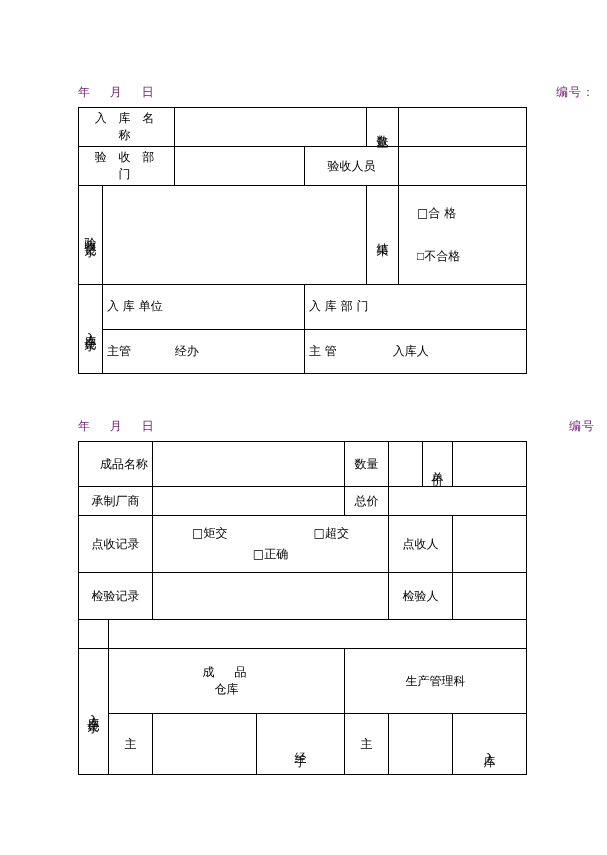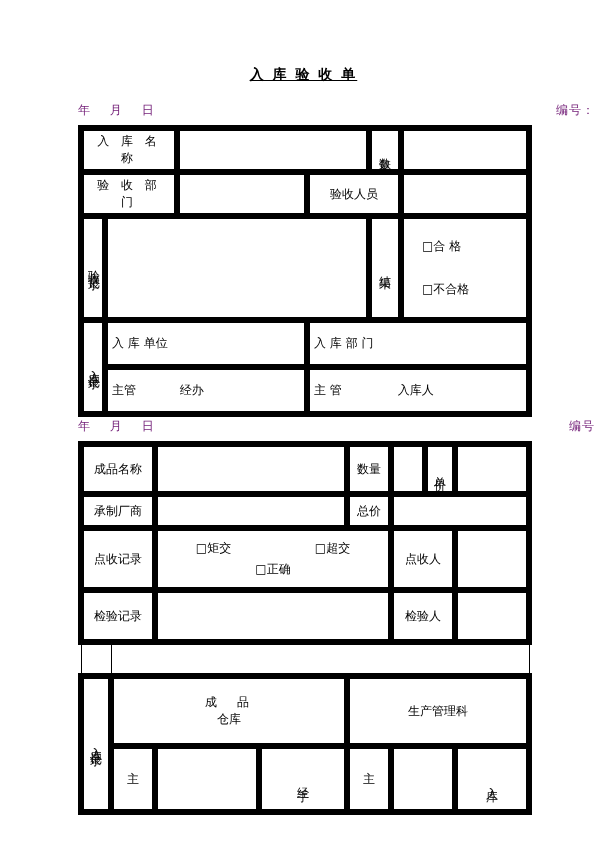--- a/index.html
+++ b/index.html
@@ -50,21 +50,21 @@
   .date-row .spacer { flex: 1; }
   .date-row .serial { white-space: nowrap; letter-spacing: 1px; }
 
   table.frm {
     border-collapse: collapse;
     table-layout: fixed;
     font-size: 12px;
     color: #000;
   }
   table.frm td {
-    border: 6px solid #000000;
+    border: 1px solid #000000;
     padding: 2px 4px;
     vertical-align: middle;
     height: 24px;
   }
   .ctr { text-align: center; }
   .lft { text-align: left; }
   .sp2 { letter-spacing: 4px; }
   .vert {
     writing-mode: vertical-rl;
     text-orientation: upright;
@@ -84,21 +84,20 @@
   #form2 { position: absolute; left: 0; top: 400px; width: 607px; }
   #form2 table.frm { width: 448px; margin-left: 78px; }
   .mid { height: 34px; }
 </style>
 </head>
 <body>
 
 <div class="page">
 
   <div class="sheet" id="form1">
-    <div class="form-title">入 库 验 收 单</div>
 
     <div class="date-row" style="margin-top:18px;">
       <span class="dateparts">年    月    日</span>
       <span class="spacer"></span>
       <span class="serial">编号：</span>
     </div>
 
     <table class="frm" style="margin-top:6px;">
       <colgroup>
         <col style="width:24px;">
@@ -130,21 +129,21 @@
         <tr>
           <td class="vcell" style="height:94px;">
             <span class="vert">验收记录</span>
           </td>
           <td colspan="3"></td>
           <td class="vcell">
             <span class="vert">结果</span>
           </td>
           <td colspan="2" class="lft">
             <div class="chkline">□合 格</div>
-            <div class="chkline" style="margin-top:22px;">□不合格</div>
+            <div class="chkline" style="margin-top:22px;font-family:Liberation Mono, monospace;">□不合格</div>
           </td>
         </tr>
 
         <tr>
           <td class="vcell" rowspan="2" style="height:84px;">
             <span class="vert">入库记录</span>
           </td>
           <td class="lft mid" colspan="2">入 库        单位</td>
           <td class="lft mid" colspan="4">入 库            部    门</td>
         </tr>
@@ -178,21 +177,21 @@
         <col style="width:104px;">
         <col style="width:88px;">
         <col style="width:44px;">
         <col style="width:34px;">
         <col style="width:30px;">
         <col style="width:74px;">
       </colgroup>
       <tbody>
 
         <tr>
-          <td class="ctr" style="height:40px;" colspan="2">成品名称</td>
+          <td class="ctr" style="height:40px;text-align:right;" colspan="2">成品名称</td>
           <td colspan="2"></td>
           <td class="ctr">数量</td>
           <td></td>
           <td class="vcell">
             <span class="vert">单价</span>
           </td>
           <td></td>
         </tr>
 
         <tr>

